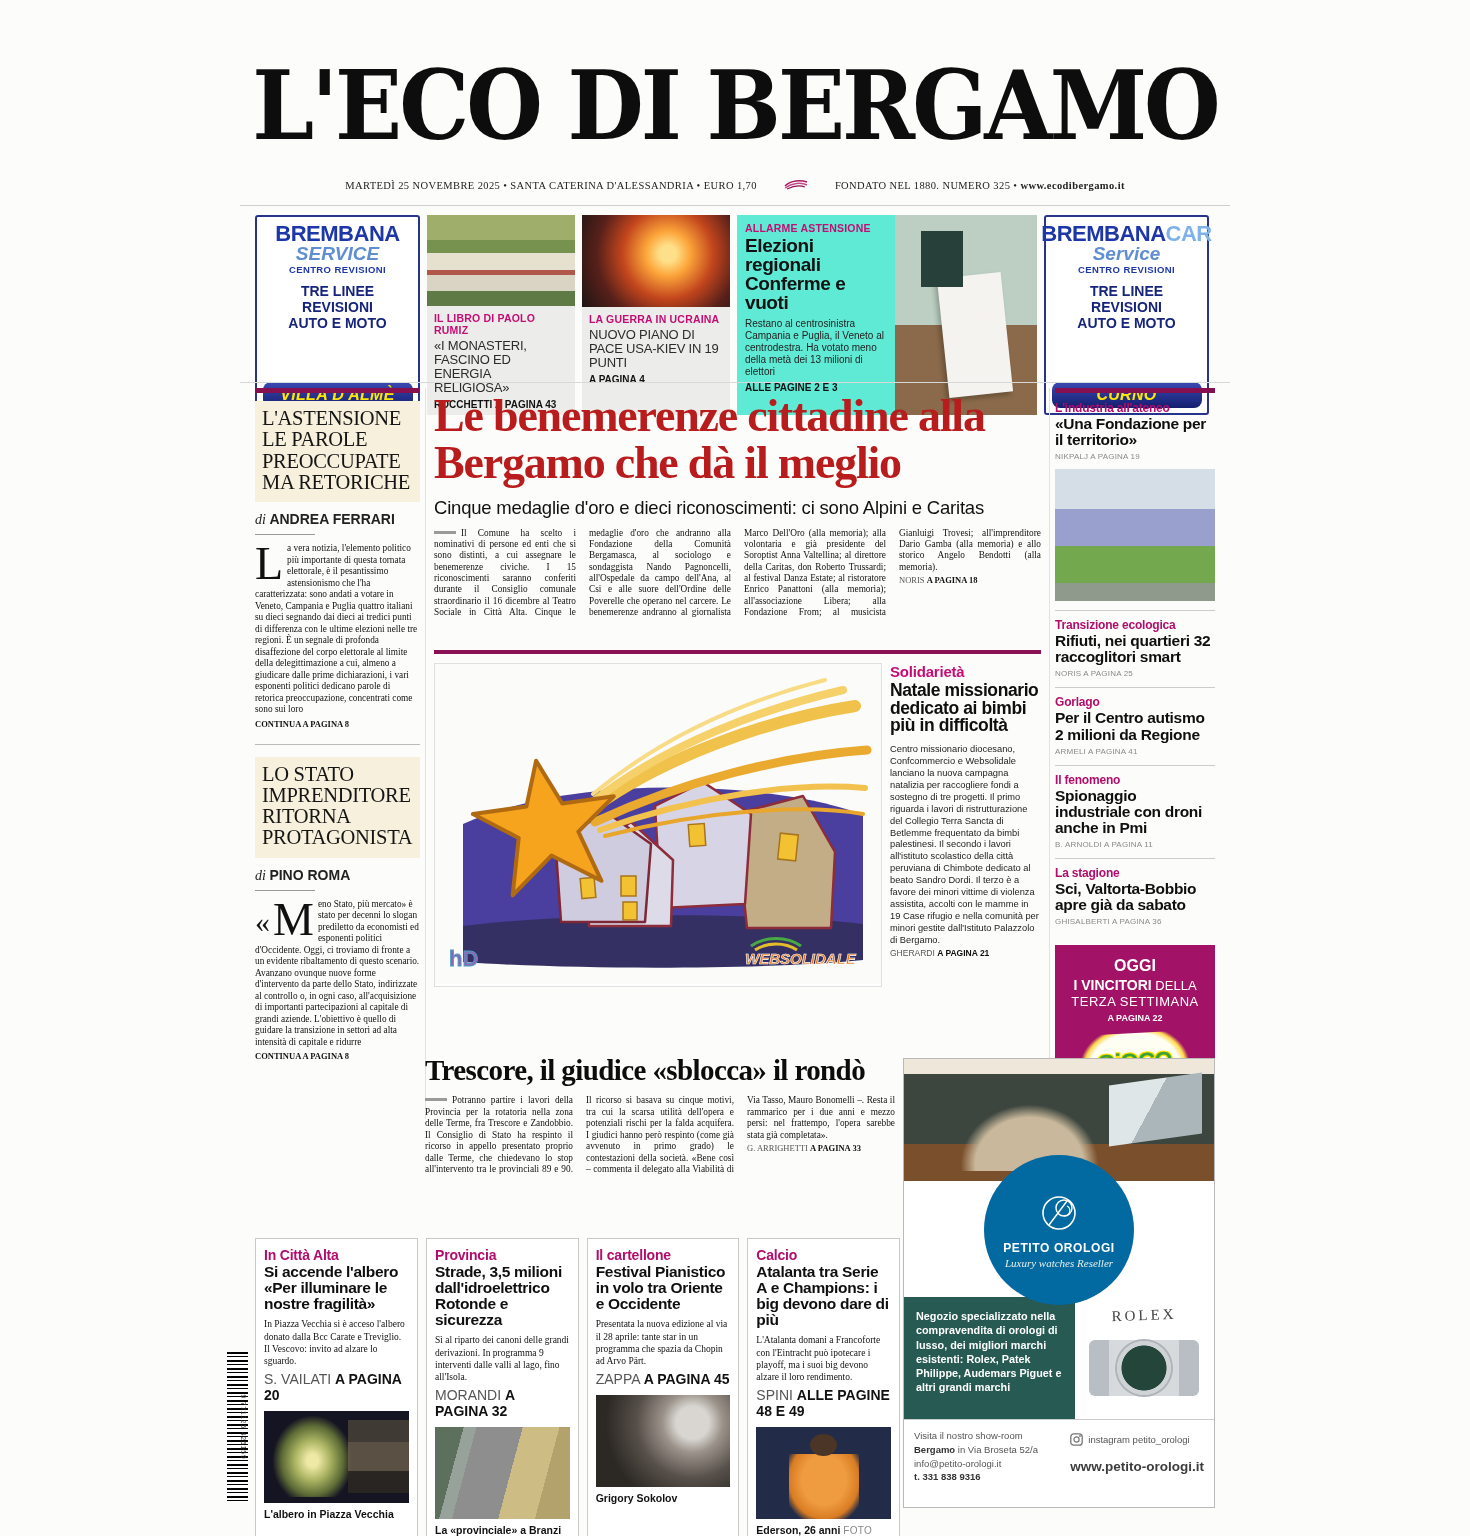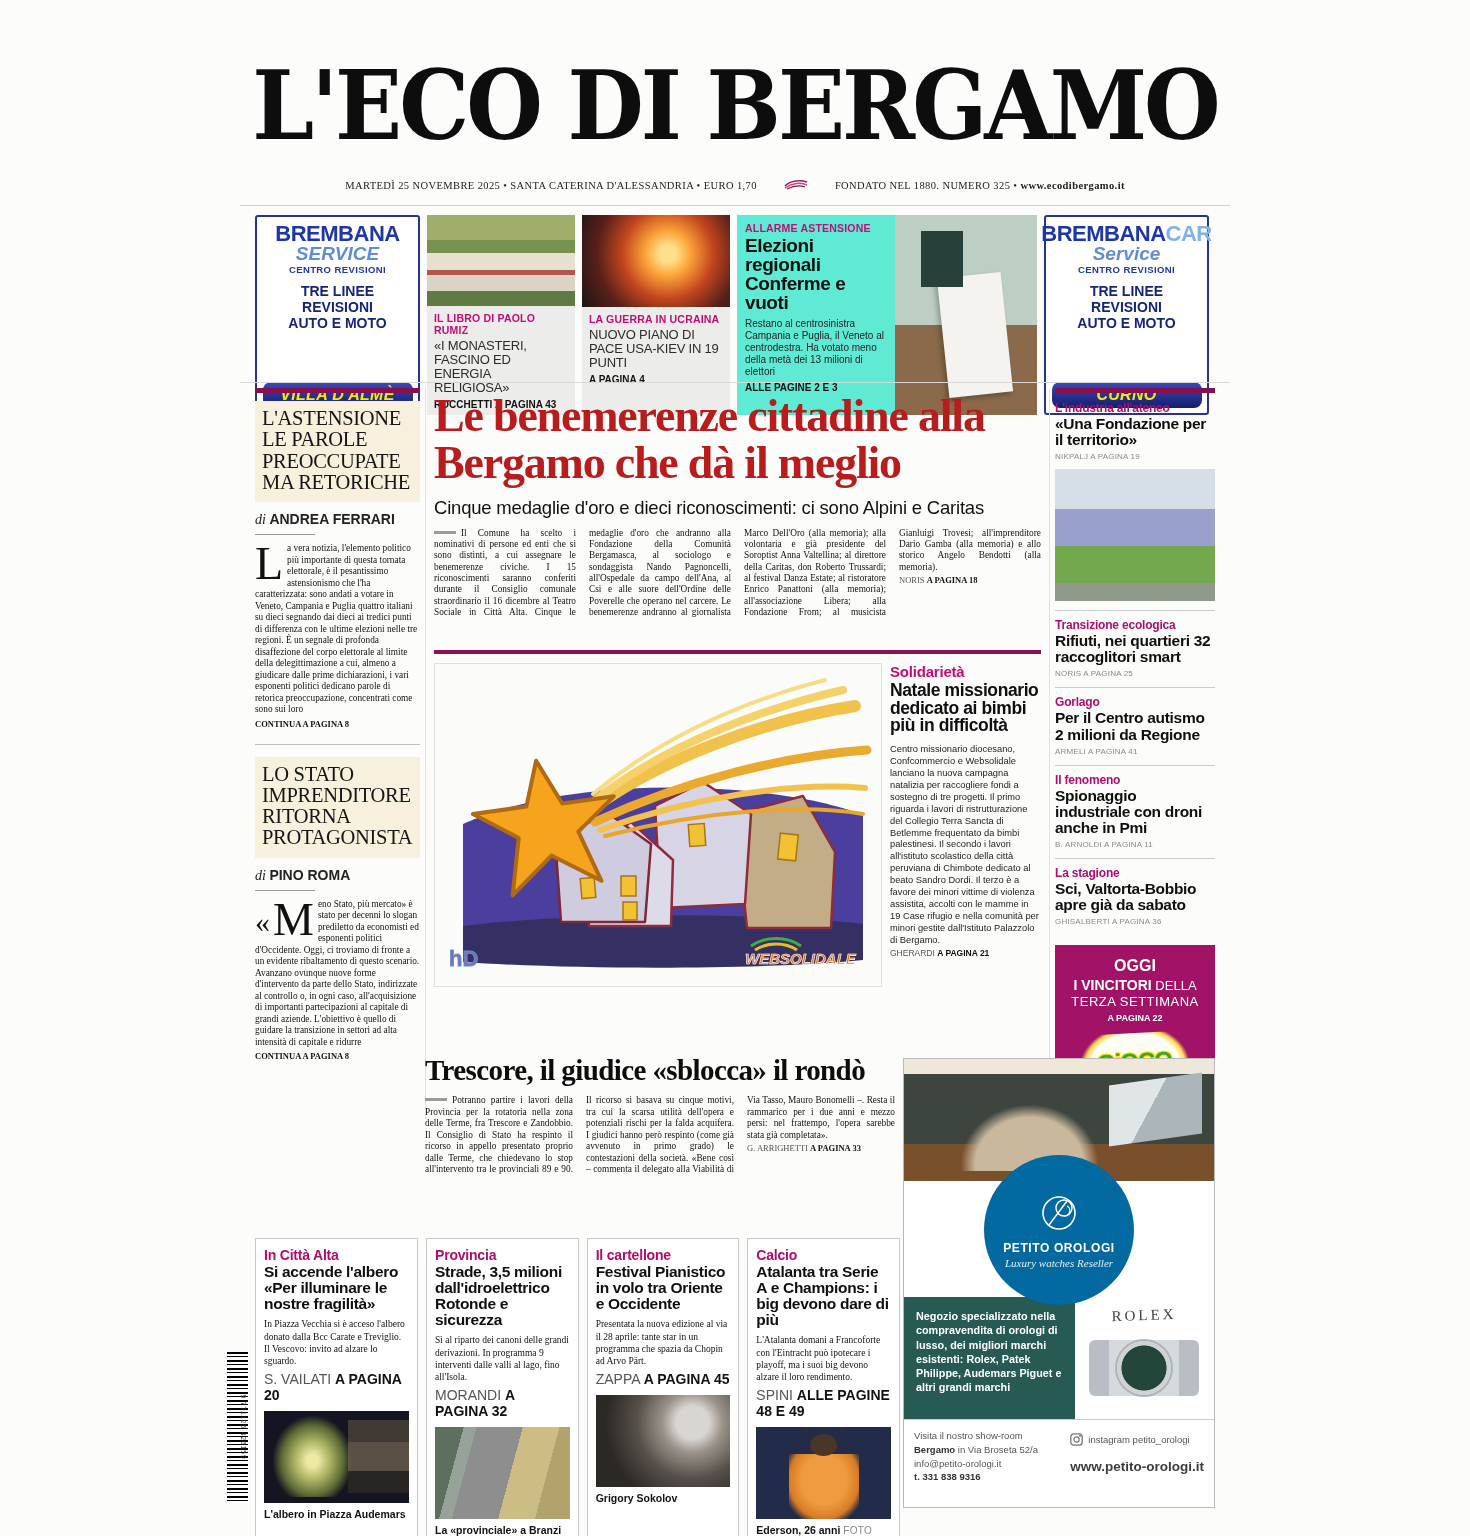--- a/index.html
+++ b/index.html
@@ -411,21 +411,21 @@
     </div>
   </div>
 
   <div class="bottomrow">
     <div class="bbox first">
       <div class="bk">In Città Alta</div>
       <div class="bh">Si accende l'albero «Per illuminare le nostre fragilità»</div>
       <div class="bd" style="font-family:'Liberation Serif',serif;">In Piazza Vecchia si è acceso l'albero donato dalla Bcc Carate e Treviglio. Il Vescovo: invito ad alzare lo sguardo.</div>
       <div class="by"><span>S. VAILATI </span><b>A PAGINA 20</b></div>
       <div class="bimg photo ph-tree"></div>
-      <div class="cap"><span>L'albero in Piazza Audemars</span></div>
+      <div class="cap"><span>L'albero in Piazza Vecchia</span></div>
     </div>
     <div class="bbox">
       <div class="bk">Provincia</div>
       <div class="bh">Strade, 3,5 milioni dall'idroelettrico Rotonde e sicurezza</div>
       <div class="bd">Sì al riparto dei canoni delle grandi derivazioni. In programma 9 interventi dalle valli al lago, fino all'Isola.</div>
       <div class="by"><span>MORANDI </span><b>A PAGINA 32</b></div>
       <div class="bimg photo ph-road"></div>
       <div class="cap"><span>La «provinciale» a Branzi</span></div>
     </div>
     <div class="bbox">

